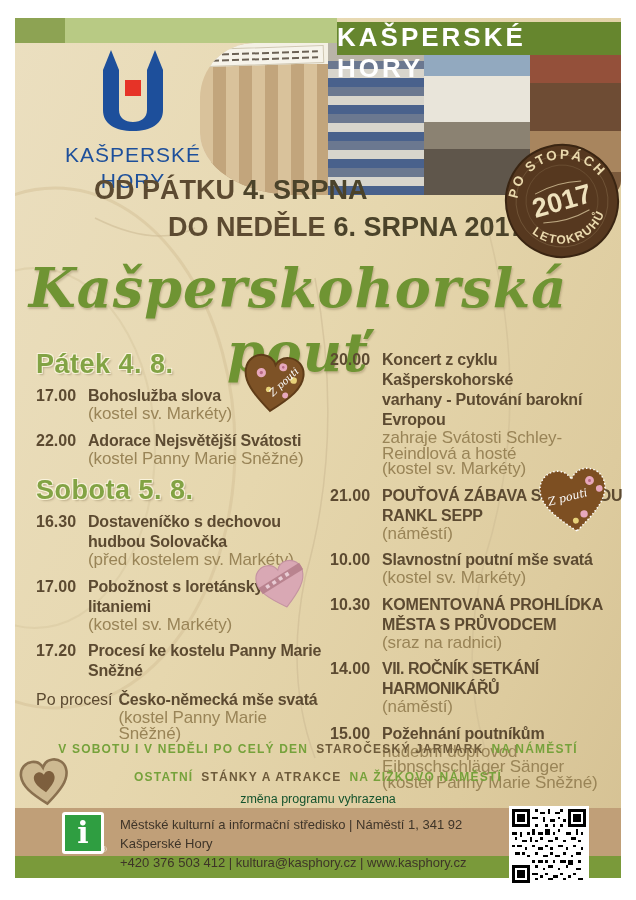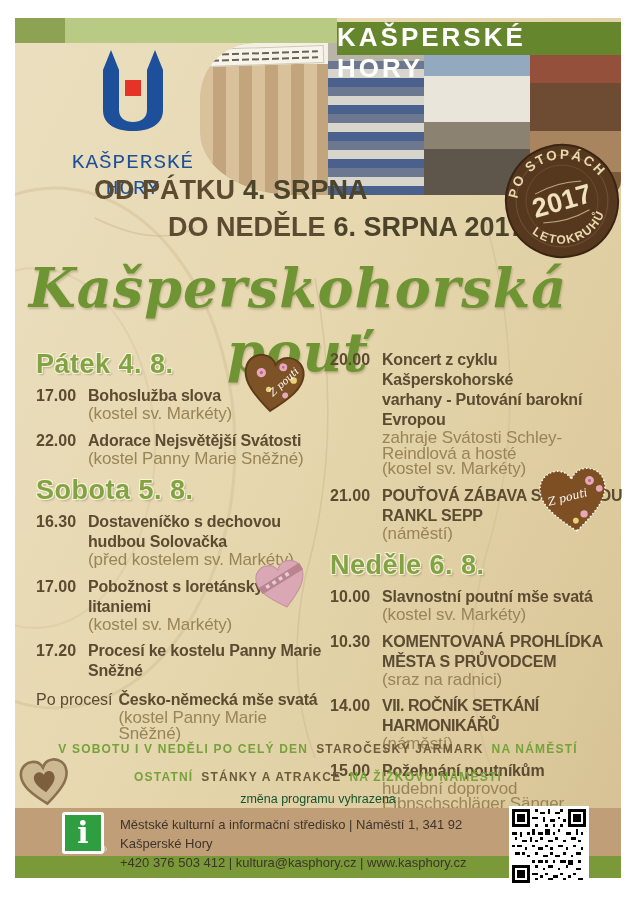--- a/index.html
+++ b/index.html
@@ -28,21 +28,21 @@
       linear-gradient(180deg,#b9b4a8 0 12%,rgba(0,0,0,0) 12%),
       repeating-linear-gradient(0deg,#49618c 0 9px,#d8d5cc 9px 18px,#6b7890 18px 27px);}
   .photo3{width:106px;background:linear-gradient(180deg,#92a9bf 0 22%,#e9e5da 22% 52%,#8b8272 52% 70%,#5f564b 70%);}
   .photo4{width:91px;background:linear-gradient(180deg,#94503a 0 26%,#6e4c34 26% 58%,#a8855e 58% 85%,#7b5a3c 85%);}
   .sign{position:absolute;left:6px;top:4px;width:116px;height:16px;background:#f6f3ea;
         border:1px solid #cfc7b2;transform:rotate(-2deg);}
   .sign i{display:block;margin:4px 5px 0 5px;height:2px;background:repeating-linear-gradient(90deg,#6b6155 0 7px,rgba(0,0,0,0) 7px 10px);}
 
   
   .logo{position:absolute;left:58px;top:48px;width:150px;text-align:center;z-index:4;}
-  .logo-text{color:var(--logo-blue,#1d4f9b);font-size:21px;letter-spacing:1px;font-weight:500;line-height:26px;margin-top:12px;font-family:Liberation Mono, monospace;}
+  .logo-text{color:var(--logo-blue,#1d4f9b);font-size:21px;letter-spacing:1px;font-weight:500;line-height:26px;margin-top:4px;}
 
   
   .badge{position:absolute;left:502px;top:141px;width:120px;height:120px;z-index:7;}
 
   
   .dates{position:absolute;left:70px;top:172px;z-index:5;color:var(--text-brown,#5c4a31);
          font-size:27px;line-height:37px;font-weight:700;margin-left:24px;}
   .dates .l2{padding-left:74px;}
   .dates .em{color:#4b432a;font-weight:800;margin-left:8px;}
 
@@ -221,21 +221,20 @@
       <span class="sub">zahraje Svátosti Schley-Reindlová a hosté</span>
       <span class="sub">(kostel sv. Markéty)</span>
     </div>
     <div class="event">
       <span class="time">21.00</span>
       <span class="etitle">POUŤOVÁ ZÁBAVA S KAPELOU
 RANKL SEPP</span>
       <span class="sub">(náměstí)</span>
     </div>
 
-    <div class="sec-heading later">Neděle 6. 8.</div>
 
     <div class="event">
       <span class="time">10.00</span>
       <span class="etitle">Slavnostní poutní mše svatá</span>
       <span class="sub">(kostel sv. Markéty)</span>
     </div>
     <div class="event">
       <span class="time">10.30</span>
       <span class="etitle">KOMENTOVANÁ PROHLÍDKA
 MĚSTA S PRŮVODCEM</span>

